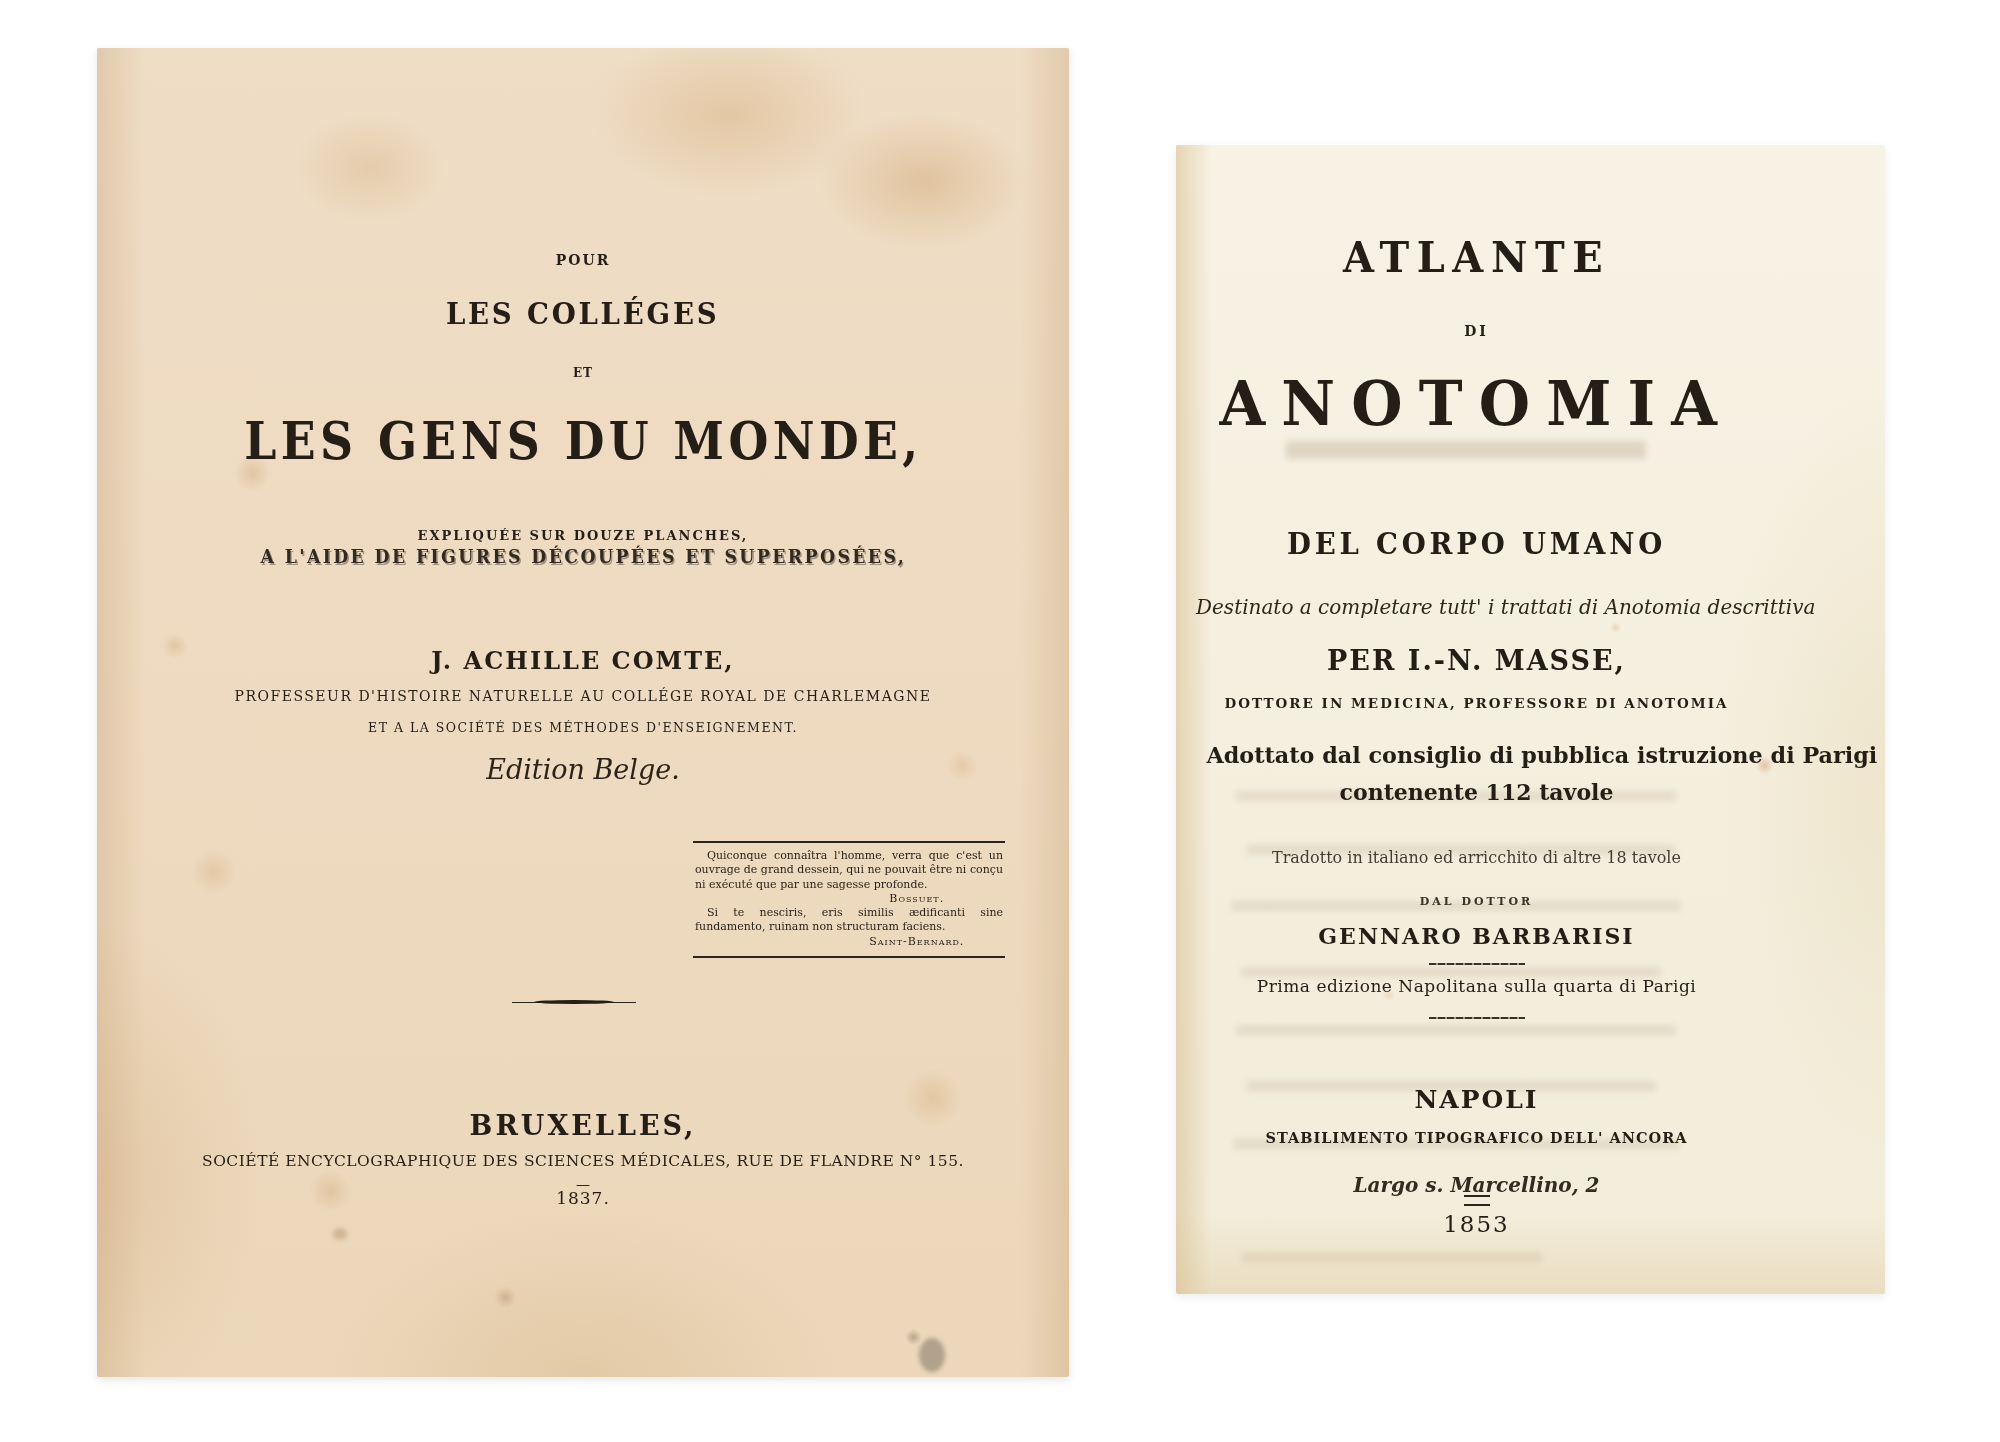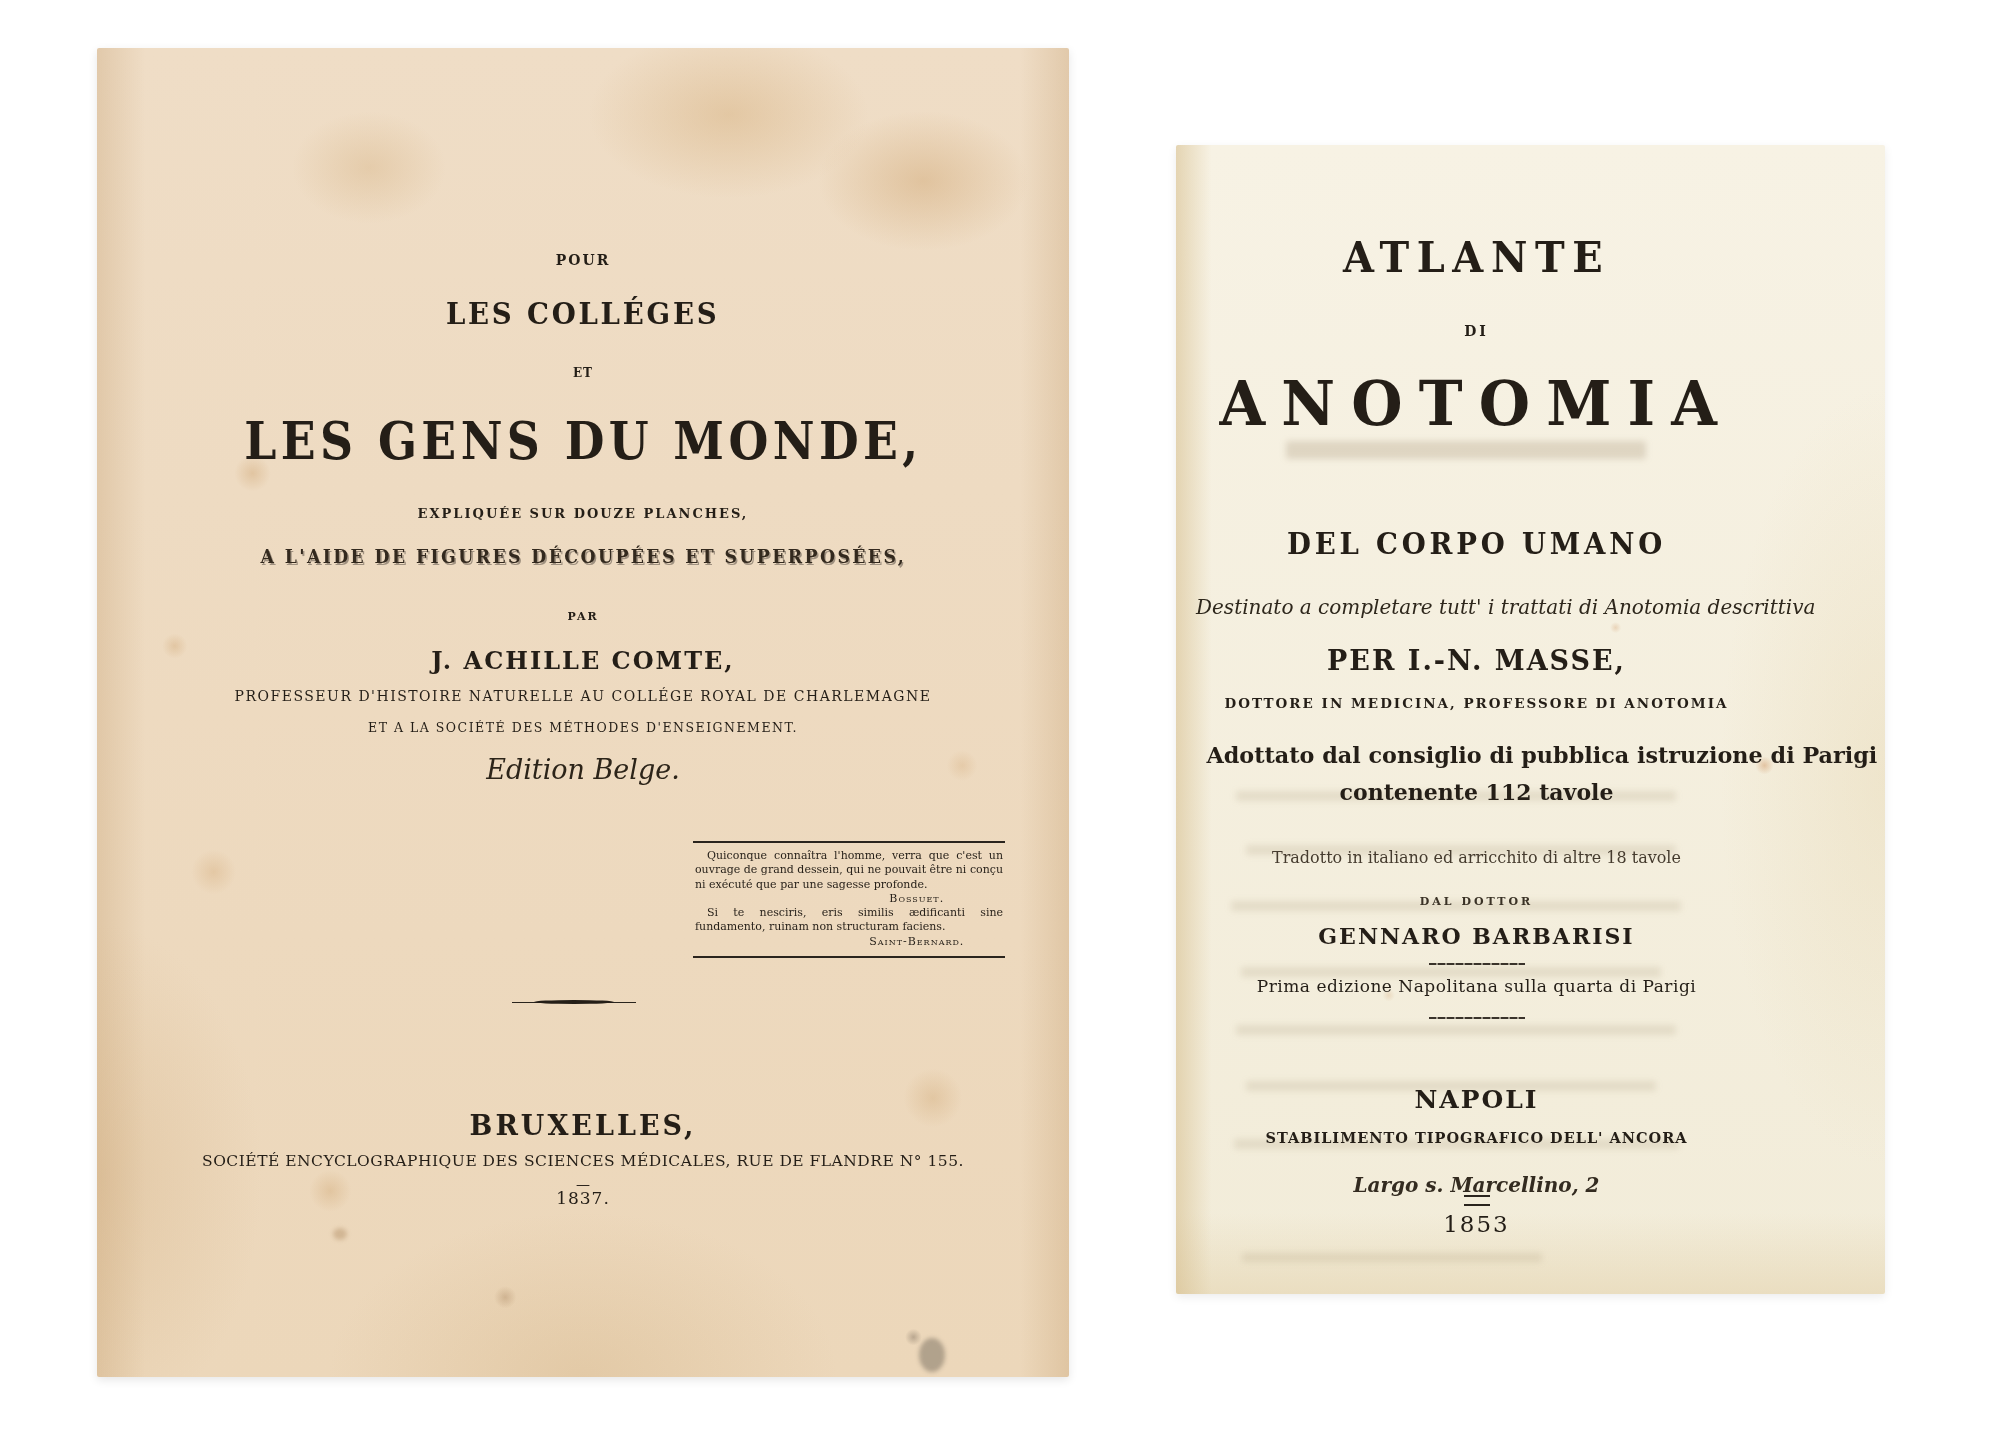--- a/index.html
+++ b/index.html
@@ -33,21 +33,21 @@
   .lp-line>span{display:inline-block;}
 
   .lp-title{top:118px;font-size:46px;font-weight:bold;}
   .lp-title>span{letter-spacing:6px;transform:scaleX(.85);}
   .lp-pour{top:204px;font-size:14px;font-weight:bold;letter-spacing:2px;}
   .lp-colleges{top:248px;font-size:30px;font-weight:bold;}
   .lp-colleges>span{letter-spacing:3px;transform:scaleX(.92);}
   .lp-et{top:318px;font-size:12px;font-weight:bold;letter-spacing:1px;}
   .lp-gens{top:362px;font-size:52px;font-weight:bold;}
   .lp-gens>span{letter-spacing:5px;transform:scaleX(.88);}
-  .lp-expl{top:458px;font-size:13px;font-weight:bold;letter-spacing:2px;}
+  .lp-expl{top:480px;font-size:13px;font-weight:bold;letter-spacing:2px;}
   .lp-aide{top:498px;font-size:18px;font-weight:bold;color:#33291e;}
   .lp-aide>span{letter-spacing:2.5px;transform:scaleX(.96);
       text-shadow:1.5px 1.5px 0 rgba(42,36,29,.40);}
   .lp-par{top:562px;font-size:11px;font-weight:bold;letter-spacing:2px;}
   .lp-author{top:598px;font-size:24px;font-weight:bold;letter-spacing:2px;}
   .lp-role1{top:640px;font-size:14px;letter-spacing:1.5px;}
   .lp-role2{top:672px;font-size:12.5px;letter-spacing:1.5px;}
   .lp-edition{top:706px;font-size:27px;font-style:italic;color:#2c2419;}
 
   .epigraph{
@@ -152,23 +152,20 @@
     </div>
     <div class="lp-line lp-gens">
       <span>LES GENS DU MONDE,</span>
     </div>
     <div class="lp-line lp-expl">
       <span>EXPLIQUÉE SUR DOUZE PLANCHES,</span>
     </div>
     <div class="lp-line lp-aide">
       <span>A L'AIDE DE FIGURES DÉCOUPÉES ET SUPERPOSÉES,</span>
     </div>
-    <div class="lp-line lp-par">
-      <span>PAR</span>
-    </div>
     <div class="lp-line lp-author">
       <span>J. ACHILLE COMTE,</span>
     </div>
     <div class="lp-line lp-role1">
       <span>PROFESSEUR D'HISTOIRE NATURELLE AU COLLÉGE ROYAL DE CHARLEMAGNE</span>
     </div>
     <div class="lp-line lp-role2">
       <span>ET A LA SOCIÉTÉ DES MÉTHODES D'ENSEIGNEMENT.</span>
     </div>
     <div class="lp-line lp-edition">

